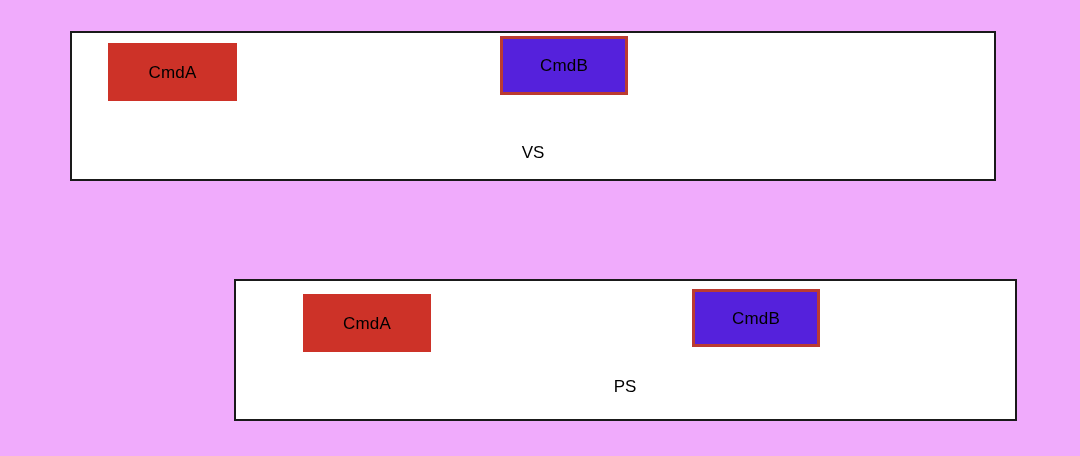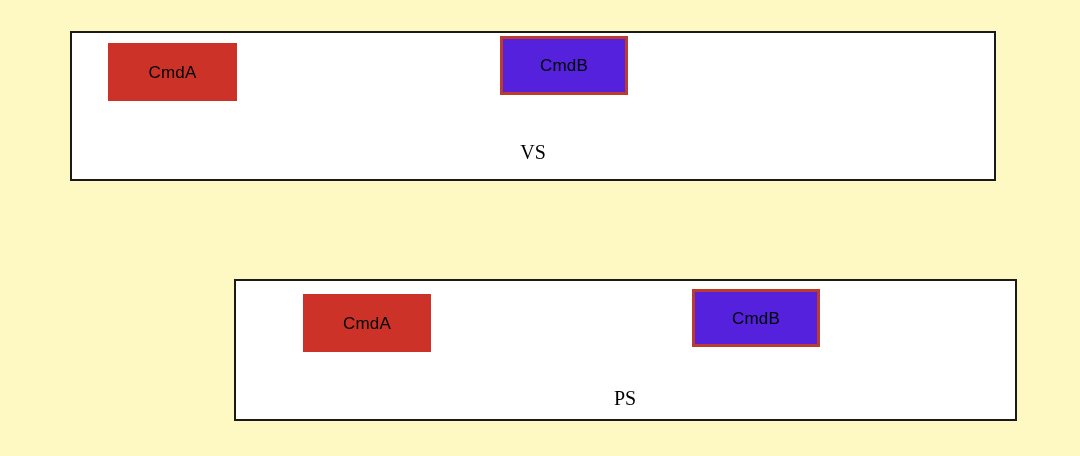--- a/index.html
+++ b/index.html
@@ -12,21 +12,21 @@
     width: 1080px;
     height: 456px;
     font-family: "Liberation Sans", sans-serif;
     -webkit-font-smoothing: antialiased;
   }
 
   .canvas {
     position: relative;
     width: 1080px;
     height: 456px;
-    background: #fef9c3;
+    background: #f0abfc;
     overflow: hidden;
   }
 
   
   .timeline {
     position: absolute;
     box-sizing: border-box;
     background: #ffffff;
     border: 2px solid #1a1a1a;
   }
@@ -95,37 +95,36 @@
   #cmd-b-ps {
     left: 670px;
     top: 289px;
     width: 128px;
     height: 58px;
   }
 
   
   .timeline-caption {
     position: absolute;
-    font-size: 20px;
+    font-size: 17px;
     line-height: 1;
     color: #000000;
     text-align: center;
     white-space: nowrap;
     transform: translate(-50%, -50%);
-    font-family: Liberation Serif, serif;
   }
 
   #caption-vs {
     left: 533px;
     top: 152px;
   }
 
   #caption-ps {
     left: 625px;
-    top: 398px;
+    top: 386px;
   }
 </style>
 </head>
 <body>
 
 <div class="canvas">
 
   <div class="timeline" id="timeline-vs"></div>
 
   <div class="cmd-block cmd-a" id="cmd-a-vs">CmdA</div>

